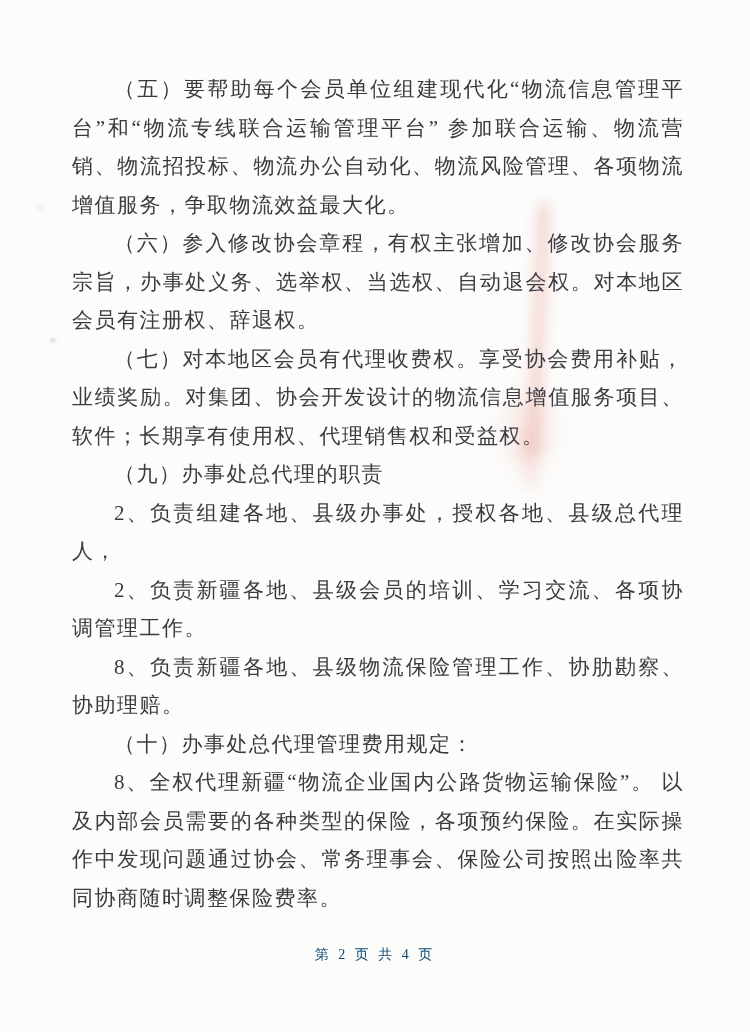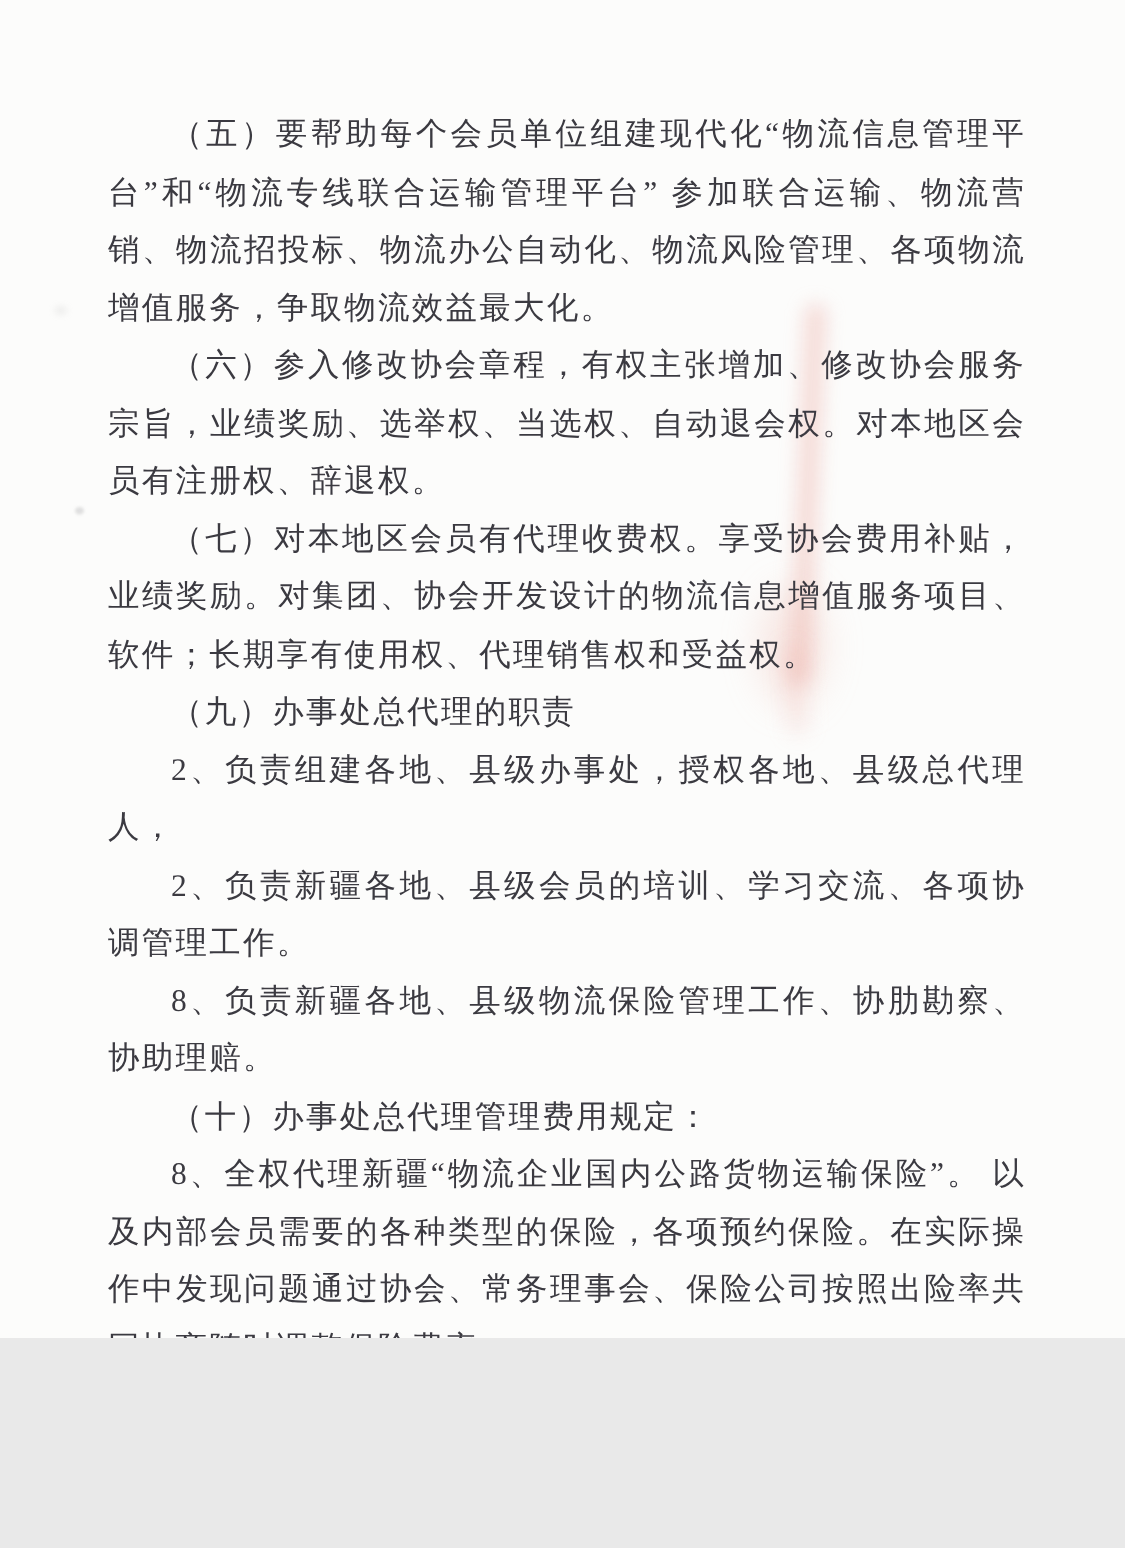--- a/index.html
+++ b/index.html
@@ -3,21 +3,21 @@
 <meta charset="utf-8">
 <style>
   html, body {
     margin: 0;
     padding: 0;
     background: #e9e9e9;
   }
   .page {
     position: relative;
     width: 750px;
-    height: 892px;
+    height: 1032px;
     margin: 0 auto;
     background: #fcfcfb;
     overflow: hidden;
     font-family: "Liberation Serif", "DejaVu Serif", serif;
   }
   .content {
     position: absolute;
     top: 70px;
     left: 72px;
     width: 612px;
@@ -107,21 +107,21 @@
 <div class="page">
 
   <div class="smudge-main"></div>
   <div class="smudge-blob"></div>
   <div class="smudge-tail"></div>
   <div class="speck-1"></div>
   <div class="speck-2"></div>
 
   <div class="content">
     <p>（五）要帮助每个会员单位组建现代化“物流信息管理平台”和“物流专线联合运输管理平台” 参加联合运输、物流营销、物流招投标、物流办公自动化、物流风险管理、各项物流增值服务，争取物流效益最大化。</p>
-    <p>（六）参入修改协会章程，有权主张增加、修改协会服务宗旨，业绩奖励、选举权、当选权、自动退会权。对本地区会员有注册权、辞退权。</p>
+    <p>（六）参入修改协会章程，有权主张增加、修改协会服务宗旨，办事处义务、选举权、当选权、自动退会权。对本地区会员有注册权、辞退权。</p>
     <p>（七）对本地区会员有代理收费权。享受协会费用补贴，业绩奖励。对集团、协会开发设计的物流信息增值服务项目、软件；长期享有使用权、代理销售权和受益权。</p>
     <p>（九）办事处总代理的职责</p>
     <p>2、负责组建各地、县级办事处，授权各地、县级总代理人，</p>
     <p>2、负责新疆各地、县级会员的培训、学习交流、各项协调管理工作。</p>
     <p>8、负责新疆各地、县级物流保险管理工作、协肋勘察、协助理赔。</p>
     <p>（十）办事处总代理管理费用规定：</p>
     <p>8、全权代理新疆“物流企业国内公路货物运输保险”。 以及内部会员需要的各种类型的保险，各项预约保险。在实际操作中发现问题通过协会、常务理事会、保险公司按照出险率共同协商随时调整保险费率。</p>
   </div>
 
   <div class="footer">第 2 页 共 4 页</div>

